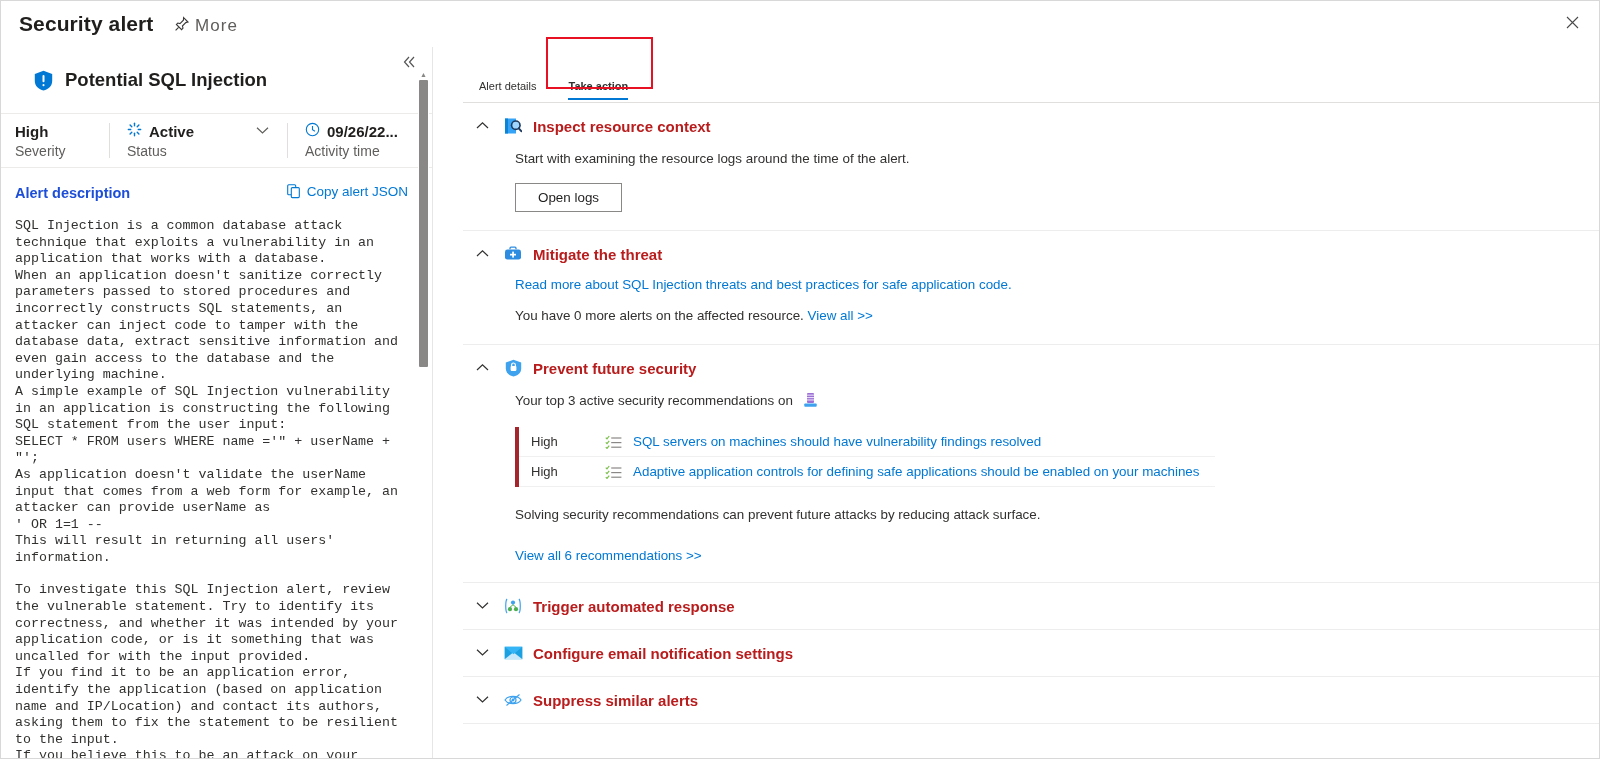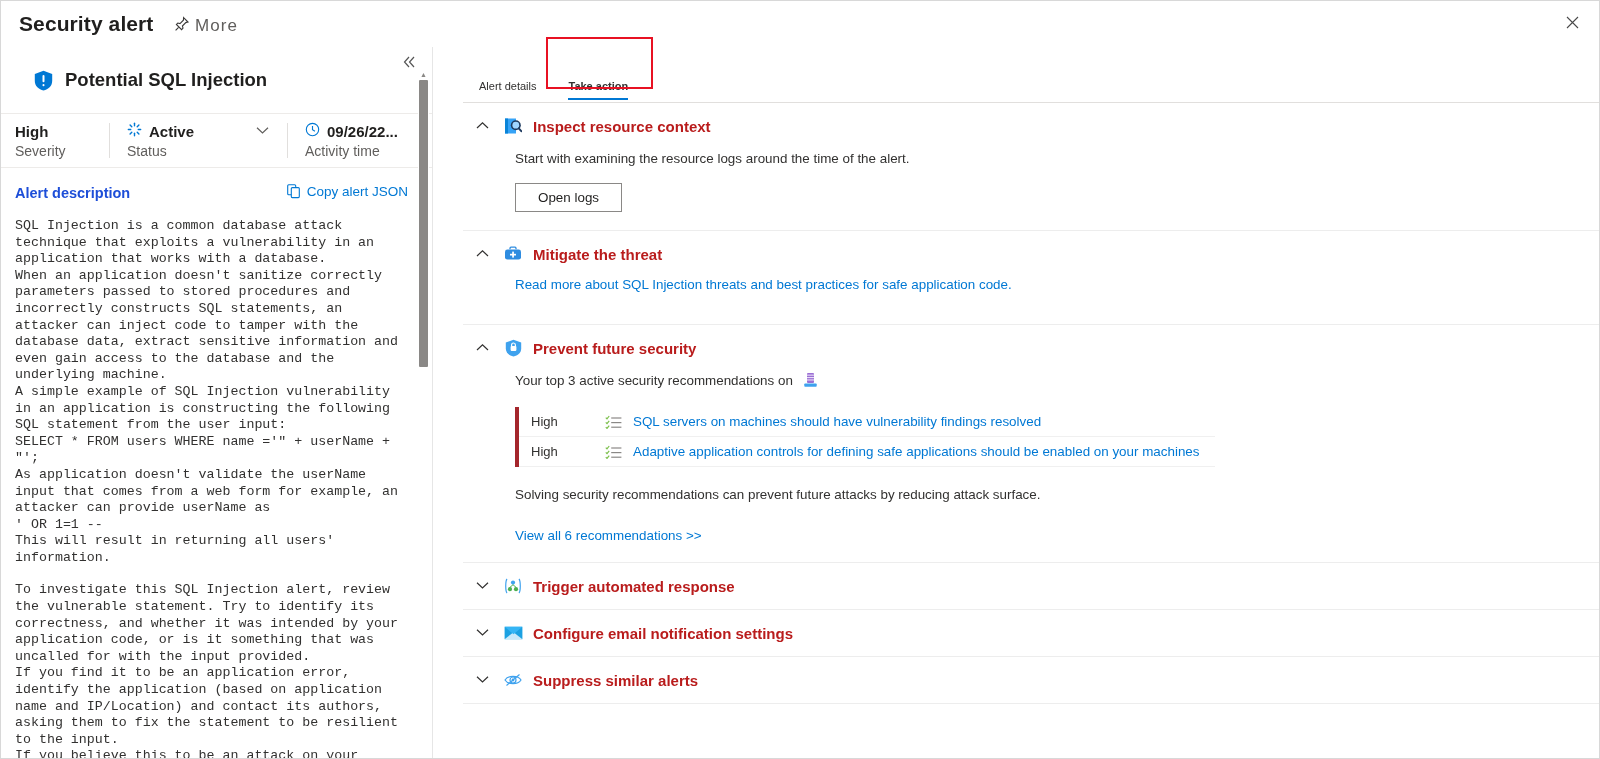--- a/index.html
+++ b/index.html
@@ -386,20 +386,24 @@
               <rect x="1" y="4.6" width="16" height="10" rx="2.4" fill="#2e8ce0"></rect>
               <rect x="8.2" y="6.6" width="1.7" height="6" fill="#fff"></rect>
               <rect x="6" y="8.8" width="6" height="1.7" fill="#fff"></rect>
             </svg>
           </span>
           <span class="sec-title">Mitigate the threat</span>
         </div>
         <div class="sec-body">
           <div class="sec-link">Read more about SQL Injection threats and best practices for safe application code.</div>
           <div class="gap-8"></div>
+          <div class="sec-text">
+            <span>You have 0 more alerts on the affected resource.</span>
+            <span class="sec-link">View all &gt;&gt;</span>
+          </div>
         </div>
       </div>
 
       <div class="section">
         <div class="sec-head">
           <span class="sec-chevron">
             <svg width="13" height="9" viewBox="0 0 13 9" stroke="#323130" stroke-width="1.2" fill="none">
                 <path d="M1 7 L6.5 1.8 L12 7"></path>
               </svg>
           </span>

